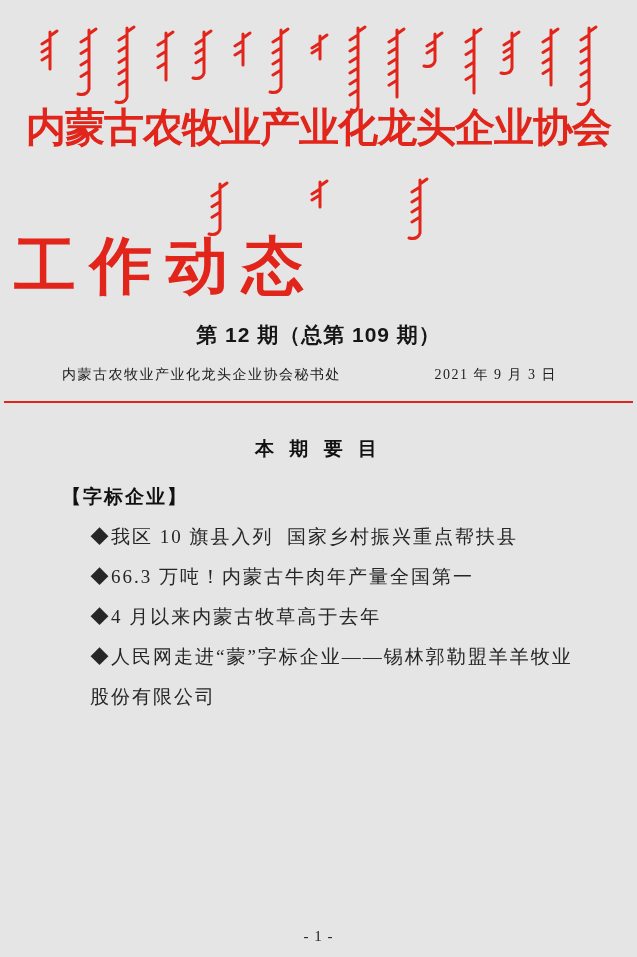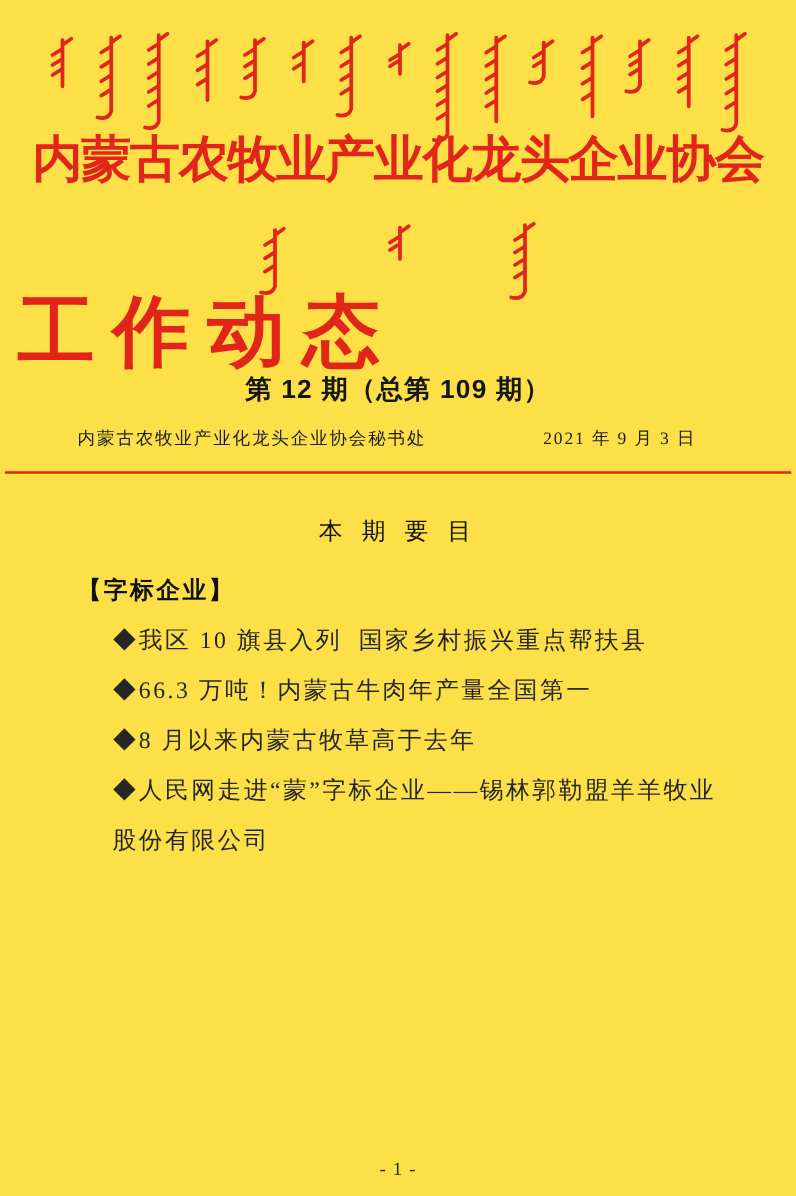--- a/index.html
+++ b/index.html
@@ -1,20 +1,20 @@
 <!DOCTYPE html>
 <html><head>
 <meta charset="utf-8">
 <style>
   :root { --red: #e1251b; }
   html,body { margin:0; padding:0; background:#ffffff; }
   .page {
     position: relative;
     width: 637px; height: 957px;
-    background: #fde047;
+    background: #e5e5e5;
     margin: 0 auto;
     overflow: hidden;
     font-family: "Liberation Serif", serif;
     color: #1f1f1f;
   }
   
   .m-row1 {
     display: flex; justify-content: space-between; align-items: flex-start;
     margin: 25px 36px 0 36px; height: 76px; overflow: visible;
   }
@@ -40,20 +40,21 @@
     margin-top: 4px;
     color: var(--red);
     font-family: "Liberation Serif", serif;
     font-weight: 700;
     font-size: 62px;
     line-height: 1;
     letter-spacing: 14px;
     text-indent: 14px;
   }
   .issue-line {
+    margin-top: 24px;
     text-align: center;
     font-family: "Liberation Sans", sans-serif;
     font-weight: 700;
     font-size: 21px;
     letter-spacing: 1px;
     color: #161616;
   }
   .pub-row {
     display: flex; justify-content: space-between; align-items: baseline;
     margin: 17px 80px 0 62px;
@@ -64,21 +65,21 @@
   }
   .rule {
     height: 2px;
     background: var(--red);
     margin: 17px 4px 0 4px;
   }
   .toc-heading {
     margin-top: 33px;
     text-align: center;
     font-family: "Liberation Sans", sans-serif;
-    font-weight: 400;
+    font-weight: 700;
     font-size: 19px;
     letter-spacing: 5px;
     color: #111111;
   }
   .toc {
     margin: 15px 58px 0 62px;
     font-size: 19px;
     line-height: 40px;
     letter-spacing: 2px;
   }
@@ -178,19 +179,19 @@
   </div>
 
   <div class="rule"></div>
 
   <div class="toc-heading">本 期 要 目</div>
 
   <div class="toc">
     <div class="toc-section">【字标企业】</div>
     <div class="toc-item">◆我区 10 旗县入列  国家乡村振兴重点帮扶县</div>
     <div class="toc-item">◆66.3 万吨！内蒙古牛肉年产量全国第一</div>
-    <div class="toc-item">◆8 月以来内蒙古牧草高于去年</div>
+    <div class="toc-item">◆4 月以来内蒙古牧草高于去年</div>
     <div class="toc-item">◆人民网走进“蒙”字标企业——锡林郭勒盟羊羊牧业股份有限公司</div>
   </div>
 
   <div class="page-num">- 1 -</div>
 
 </div>
 
 </body></html>

